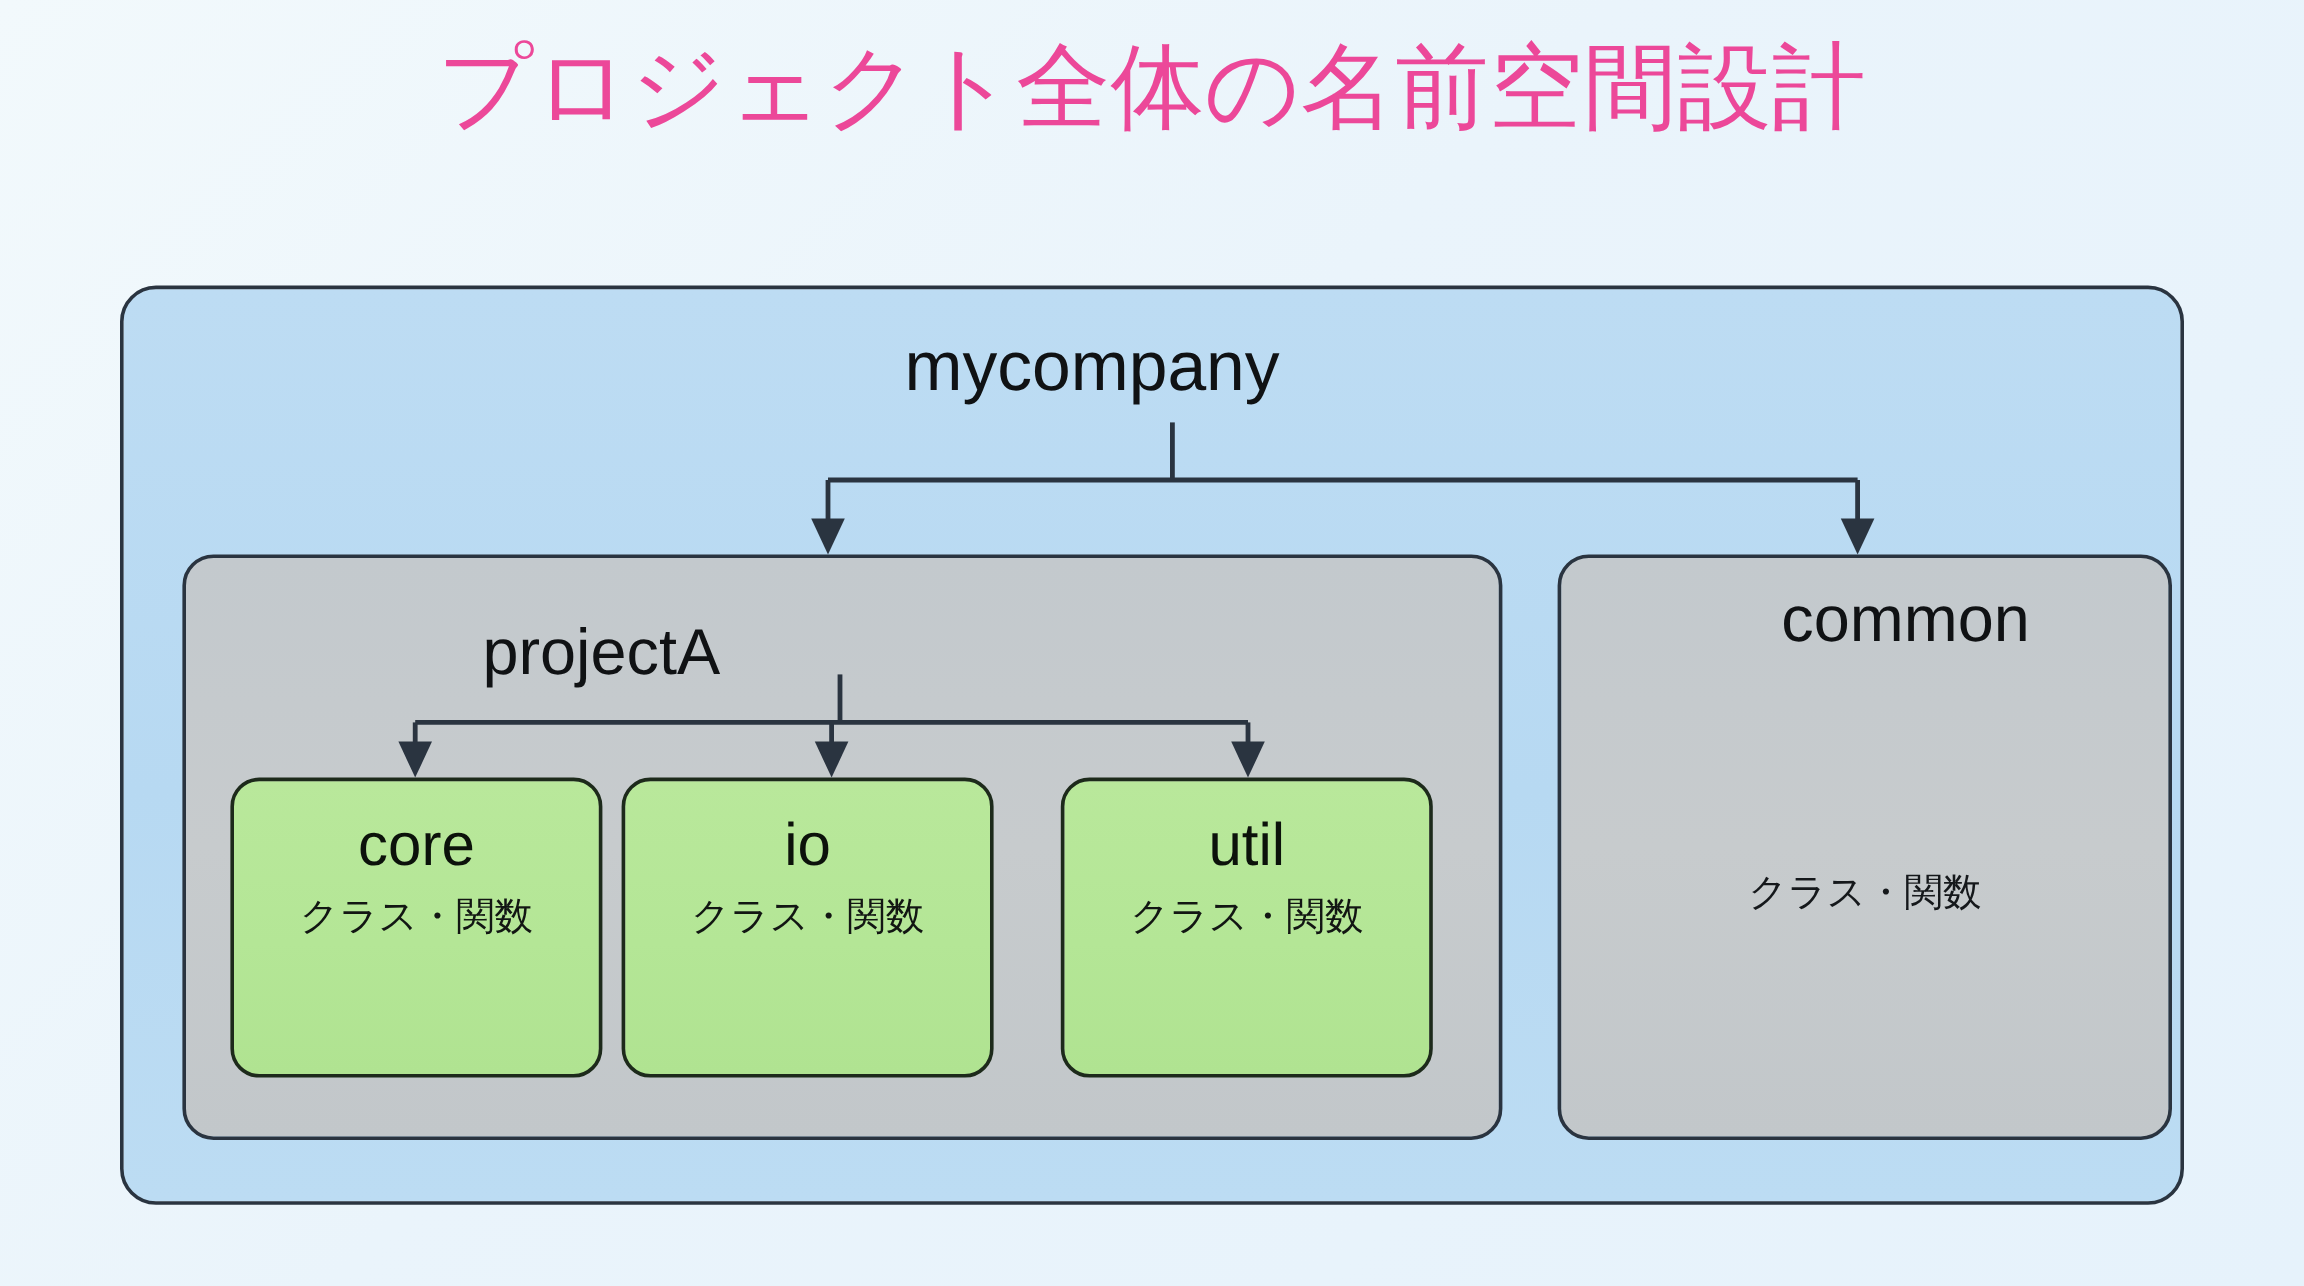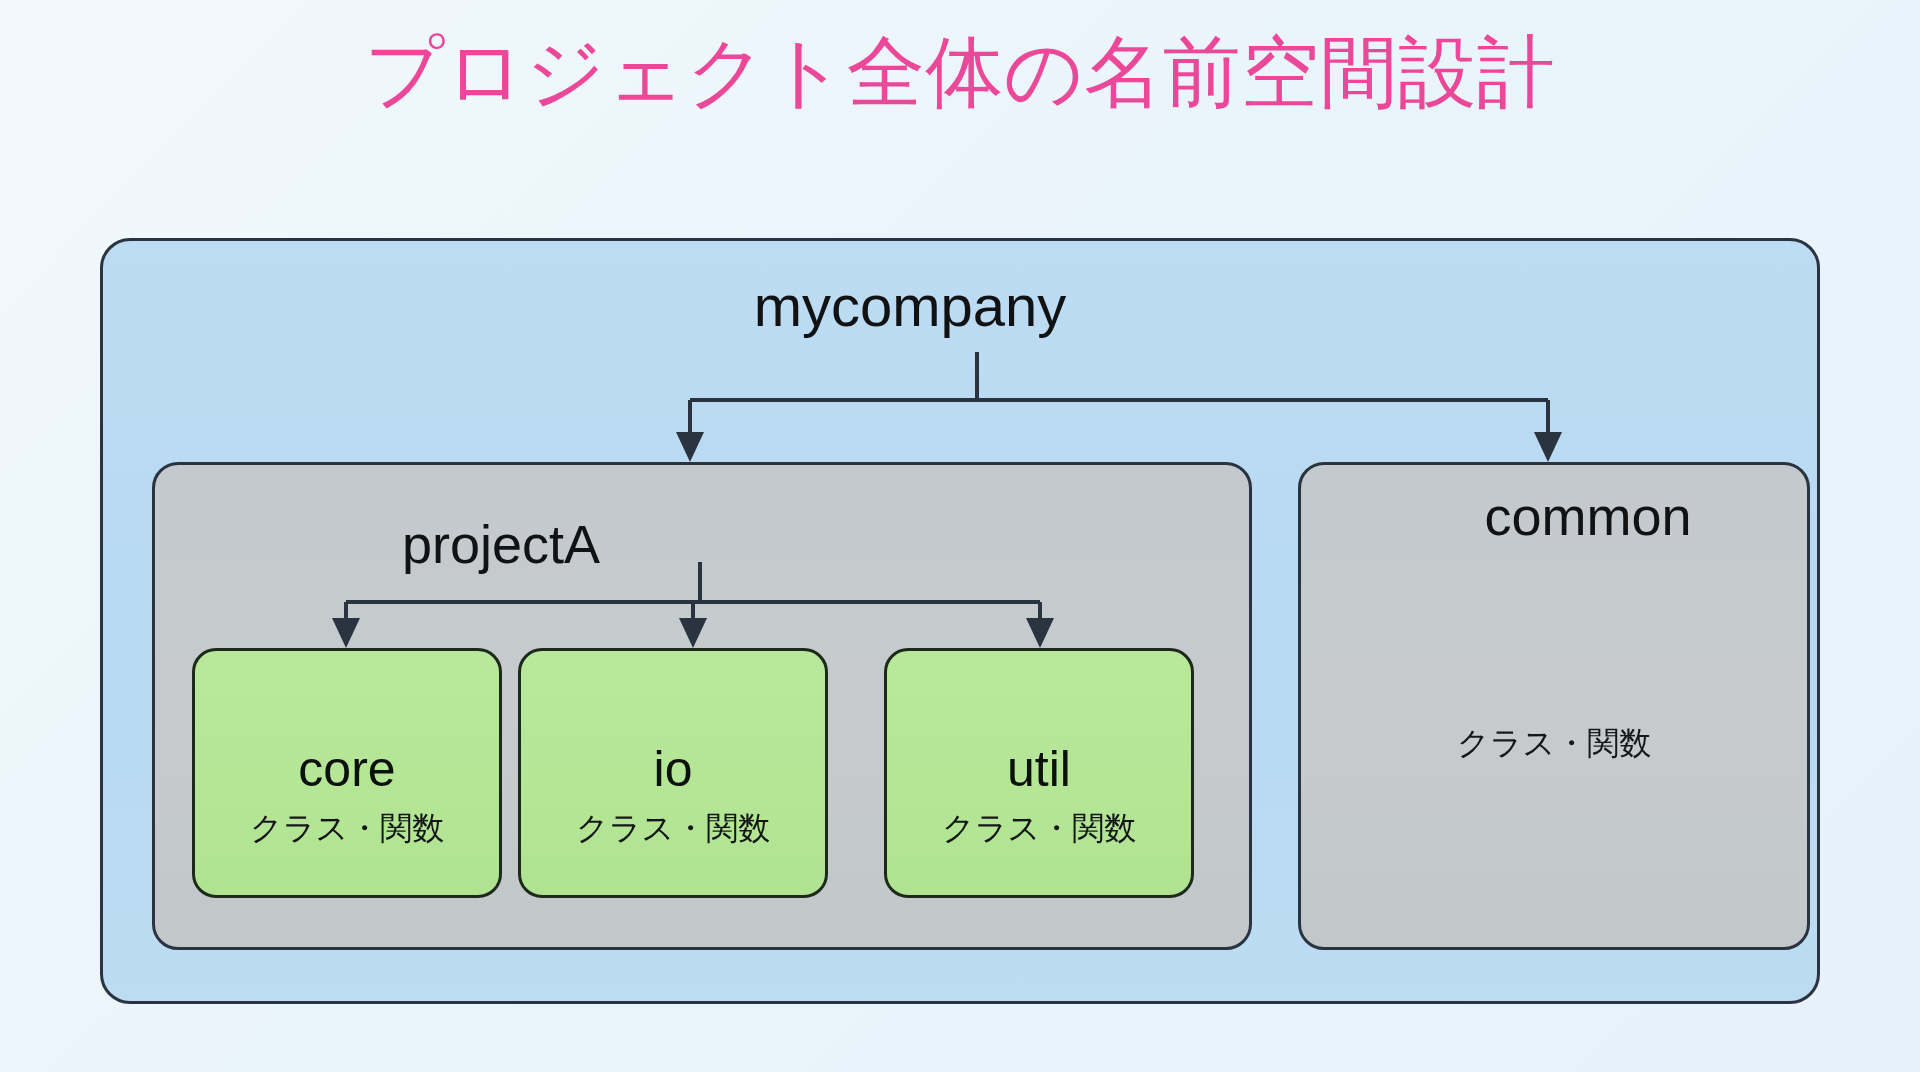--- a/index.html
+++ b/index.html
@@ -126,22 +126,22 @@
     top: 648px;
     width: 310px;
     height: 250px;
     border: 3px solid #1d2a1b;
     border-radius: 24px;
     background: linear-gradient(180deg, #b9e89b 0%, #b4e696 55%, #b0e391 100%);
     box-sizing: border-box;
     display: flex;
     flex-direction: column;
     align-items: center;
-    justify-content: center;
-    padding-top: 42px;
+    justify-content: flex-start;
+    padding-top: 26px;
   }
   #module-core { left: 192px; }
   #module-io   { left: 518px; }
   #module-util { left: 884px; }
 
   .module-title {
     font-size: 50px;
     line-height: 1.1;
     color: #0c120b;
     white-space: nowrap;

